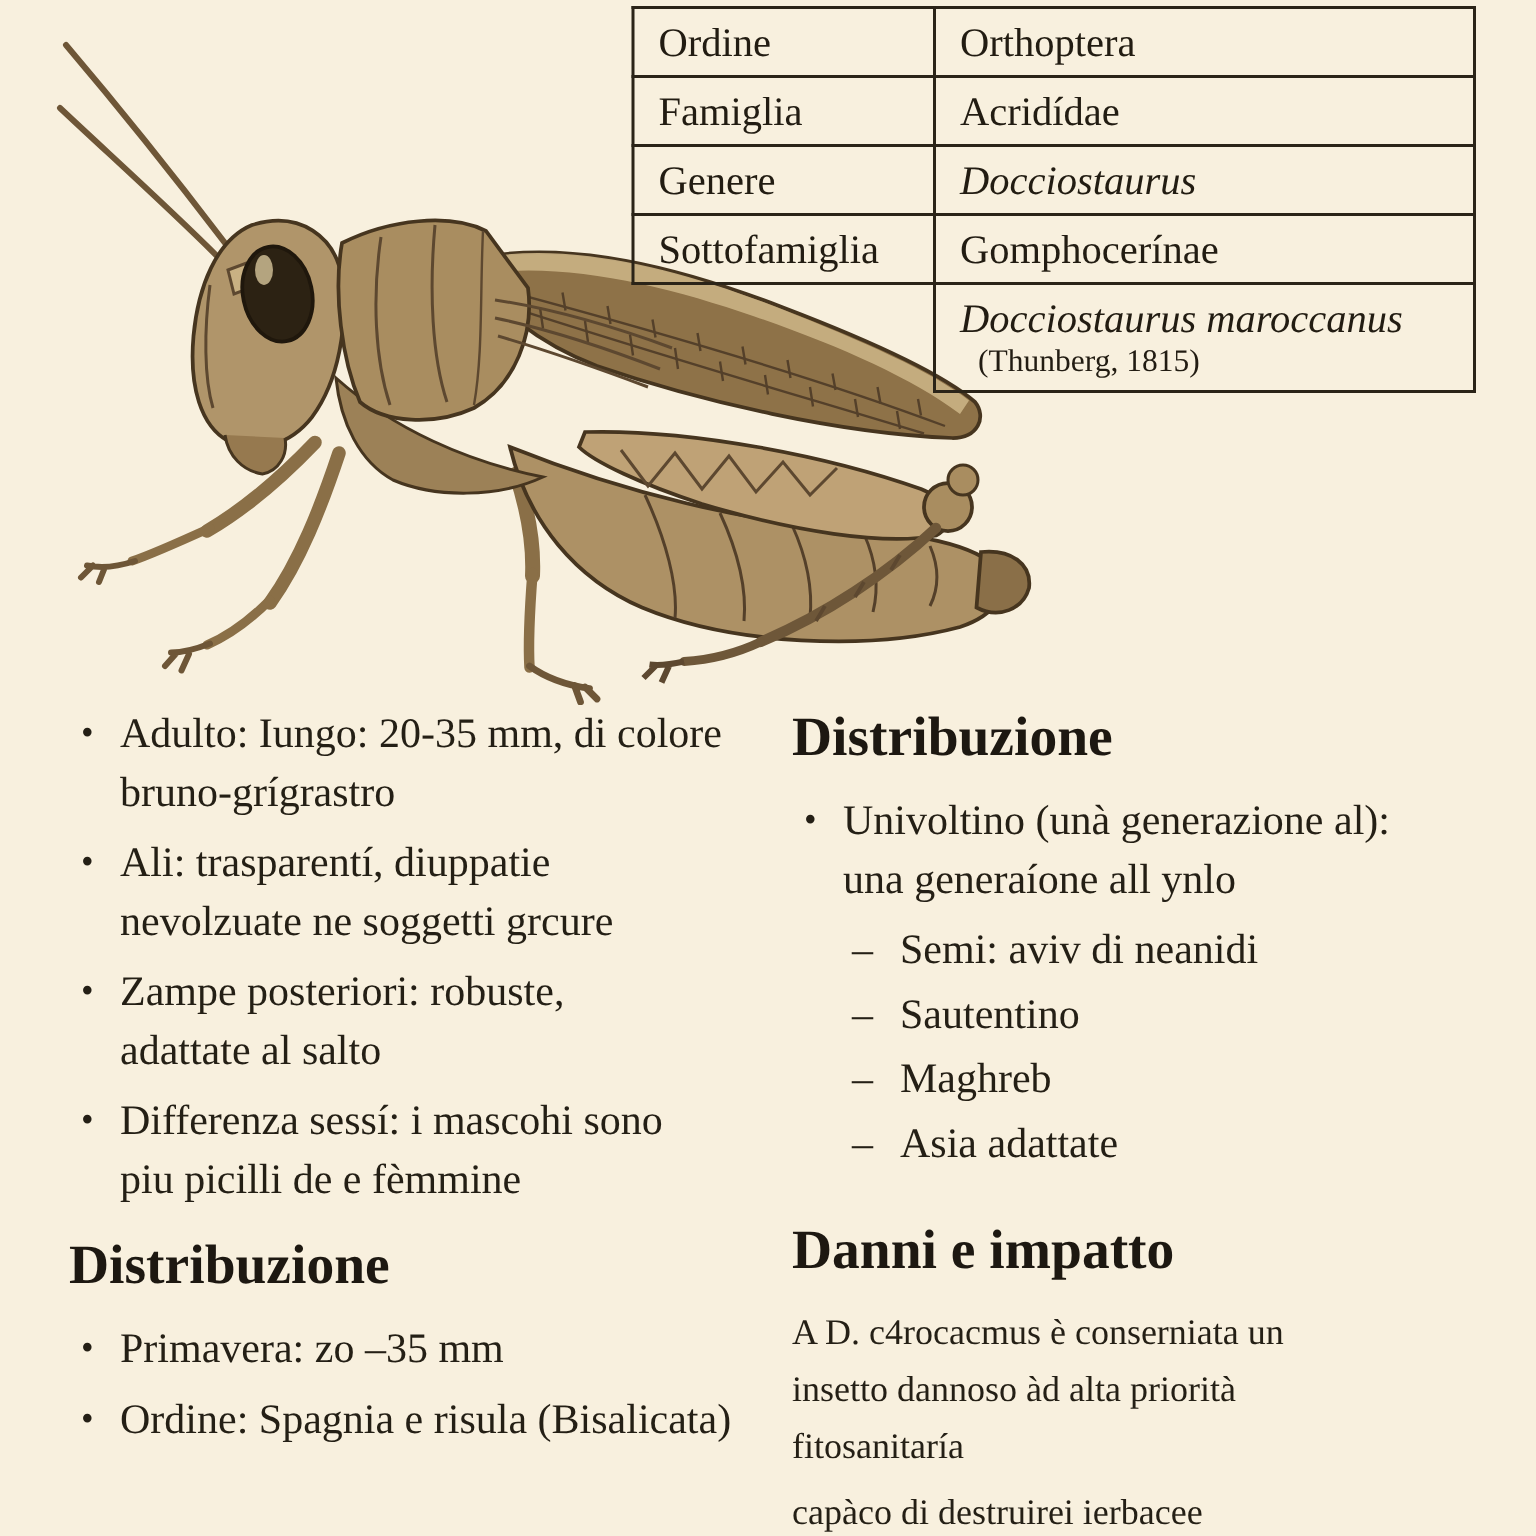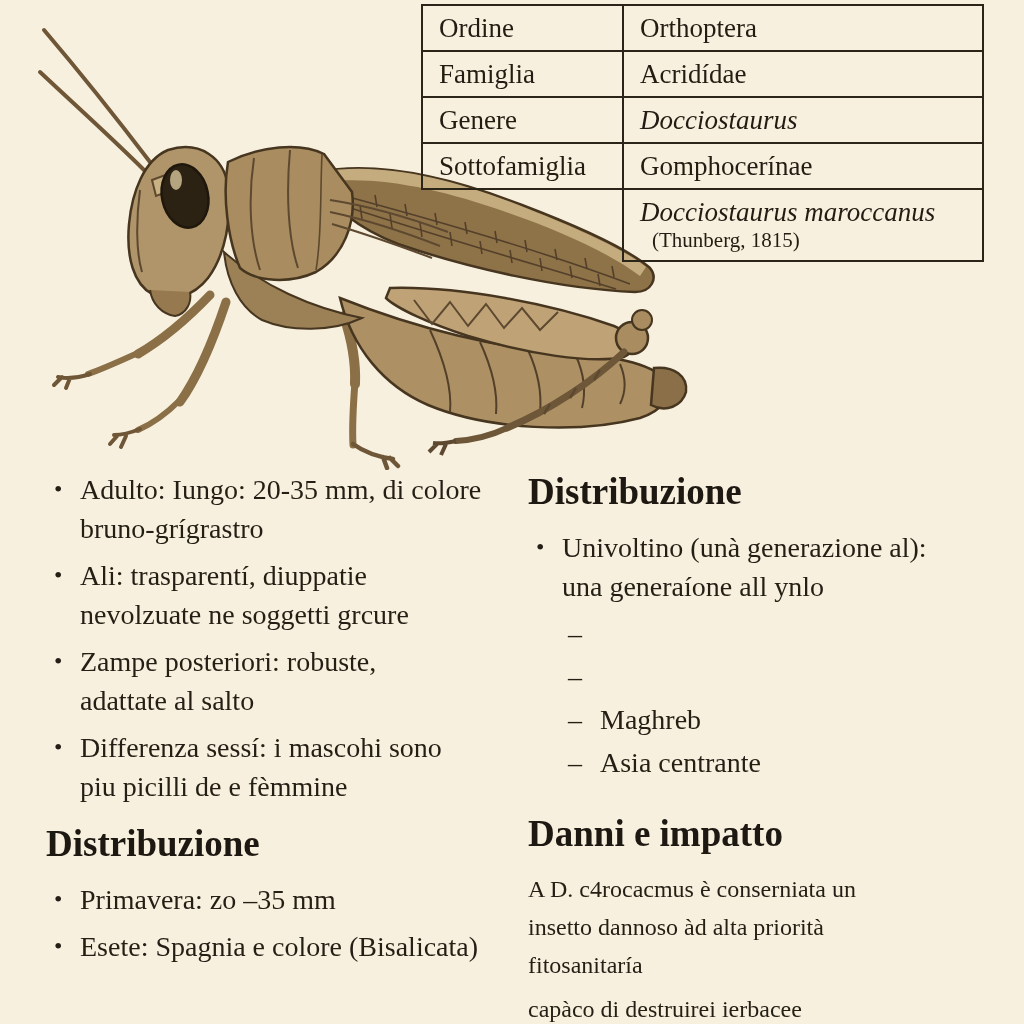--- a/index.html
+++ b/index.html
@@ -180,45 +180,47 @@
     </div>
 
     <h2 class="second">Distribuzione</h2>
 
     <div class="li">
       <span class="mk">•</span>
       <span class="bt">Primavera: zo –35 mm</span>
     </div>
     <div class="li">
       <span class="mk">•</span>
-      <span class="bt">Esete: Spagnia e colore (Bisalicata)</span>
+      <span class="bt">Ordine: Spagnia e risula (Bisalicata)</span>
     </div>
   </div>
 
   <div class="col col-right">
     <h2>Distribuzione</h2>
 
     <div class="li">
       <span class="mk">•</span>
       <span class="bt">Univoltino (unà generazione al):
 una generaíone all ynlo</span>
     </div>
     <div class="subli">
       <span class="mk">–</span>
-    </div>
-    <div class="subli">
-      <span class="mk">–</span>
+      <span class="bt">Semi:  aviv di neanidi</span>
+    </div>
+    <div class="subli">
+      <span class="mk">–</span>
+      <span class="bt">Sautentino</span>
     </div>
     <div class="subli">
       <span class="mk">–</span>
       <span class="bt">Maghreb</span>
     </div>
     <div class="subli">
       <span class="mk">–</span>
-      <span class="bt">Asia centrante</span>
+      <span class="bt">Asia adattate</span>
     </div>
 
     <h2 class="second">Danni e impatto</h2>
 
     <p class="para">A D. c4rocacmus è conserniata un
 insetto dannoso àd alta priorità
 fitosanitaría</p>
     <p class="para second">capàco di destruirei ierbacee</p>
   </div>
 

